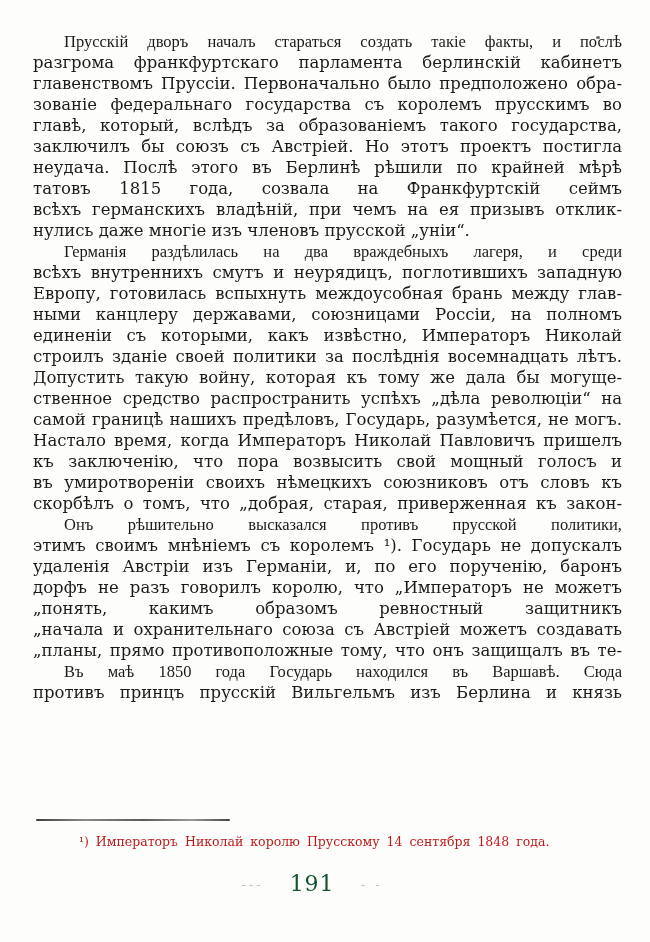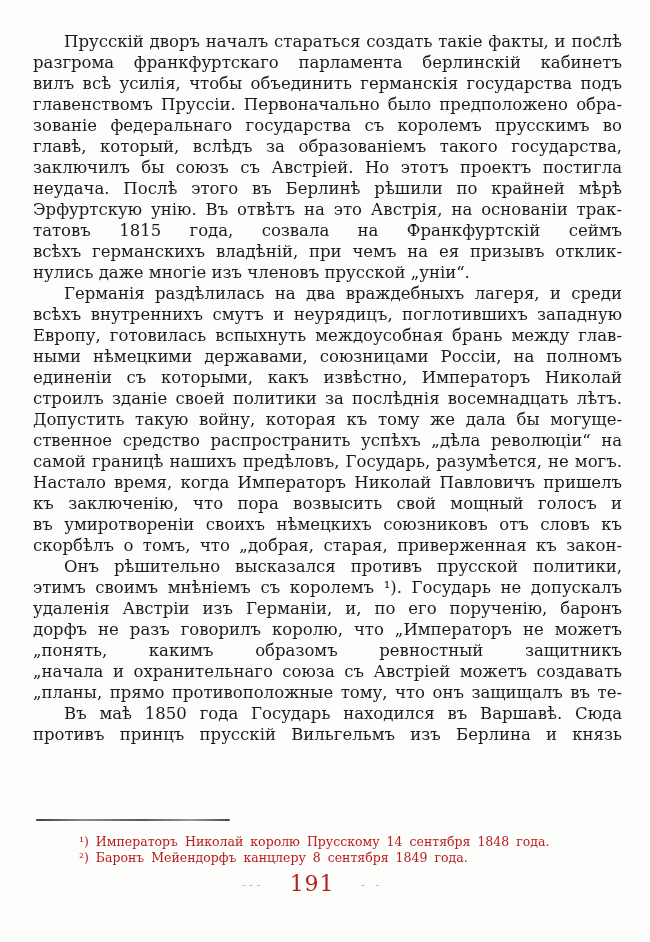--- a/index.html
+++ b/index.html
@@ -25,21 +25,21 @@
   }
   .line {
     font-size: 16.5px;
     line-height: 21px;
     height: 21px;
     overflow: hidden;
     text-align: justify;
     text-align-last: justify;
     white-space: normal;
   }
-  .line.first { text-indent: 31px; }
+  .line.first { text-indent: 31px; font-family: Liberation Serif, serif; }
   .line.lastleft { text-align-last: left; }
 
   
   .footnote-sep {
     position: absolute;
     left: 36px;
     top: 819px;
     width: 194px;
     height: 2px;
     border-radius: 1px;
@@ -70,21 +70,21 @@
     width: 650px;
     display: flex;
     justify-content: center;
     align-items: center;
     gap: 26px;
     transform: translateX(-13px);
   }
   .page-number {
     font-size: 22px;
     line-height: 26px;
-    color: #b91c1c;
+    color: #14532d;
     letter-spacing: 1px;
   }
   .dash-artifact {
     font-size: 13px;
     color: #8f8f8f;
     letter-spacing: 3px;
     opacity: 0.55;
   }
 
   
@@ -100,34 +100,32 @@
   }
 </style>
 </head>
 <body>
 
 <div class="page">
 
   <div class="text-block" id="text-block">
       <div class="line first">Прусскій дворъ началъ стараться создать такіе факты, и послѣ</div>
       <div class="line">разгрома франкфуртскаго парламента берлинскій кабинетъ напра-</div>
-      <div class="line">вилъ всѣ усилія, чтобы объединить германскія государства подъ</div>
       <div class="line">главенствомъ Пруссіи. Первоначально было предположено обра-</div>
       <div class="line">зованіе федеральнаго государства съ королемъ прусскимъ во</div>
       <div class="line">главѣ, который, вслѣдъ за образованіемъ такого государства,</div>
       <div class="line">заключилъ бы союзъ съ Австріей. Но этотъ проектъ постигла</div>
       <div class="line">неудача. Послѣ этого въ Берлинѣ рѣшили по крайней мѣрѣ</div>
-      <div class="line">Эрфуртскую унію. Въ отвѣтъ на это Австрія, на основаніи трак-</div>
       <div class="line">татовъ 1815 года, созвала на Франкфуртскій сеймъ представителей</div>
       <div class="line">всѣхъ германскихъ владѣній, при чемъ на ея призывъ отклик-</div>
       <div class="line lastleft">нулись даже многіе изъ членовъ прусской „уніи“.</div>
       <div class="line first">Германія раздѣлилась на два враждебныхъ лагеря, и среди</div>
       <div class="line">всѣхъ внутреннихъ смутъ и неурядицъ, поглотившихъ западную</div>
       <div class="line">Европу, готовилась вспыхнуть междоусобная брань между глав-</div>
-      <div class="line">ными нѣмецкими державами, союзницами Россіи, на полномъ</div>
+      <div class="line">ными канцлеру державами, союзницами Россіи, на полномъ</div>
       <div class="line">единеніи съ которыми, какъ извѣстно, Императоръ Николай</div>
       <div class="line">строилъ зданіе своей политики за послѣднія восемнадцать лѣтъ.</div>
       <div class="line">Допустить такую войну, которая къ тому же дала бы могуще-</div>
       <div class="line">ственное средство распространить успѣхъ „дѣла революціи“ на</div>
       <div class="line">самой границѣ нашихъ предѣловъ, Государь, разумѣется, не могъ.</div>
       <div class="line">Настало время, когда Императоръ Николай Павловичъ пришелъ</div>
       <div class="line">къ заключенію, что пора возвысить свой мощный голосъ и перейти</div>
       <div class="line">въ умиротвореніи своихъ нѣмецкихъ союзниковъ отъ словъ къ дѣлу.</div>
       <div class="line">скорбѣлъ о томъ, что „добрая, старая, приверженная къ закон-</div>
       <div class="line first">Онъ рѣшительно высказался противъ прусской политики,</div>
@@ -138,21 +136,20 @@
       <div class="line">„начала и охранительнаго союза съ Австріей можетъ создавать</div>
       <div class="line">„планы, прямо противоположные тому, что онъ защищалъ въ те-</div>
       <div class="line first">Въ маѣ 1850 года Государь находился въ Варшавѣ. Сюда</div>
       <div class="line">противъ принцъ прусскій Вильгельмъ изъ Берлина и князь</div>
     </div>
 
   <div class="footnote-sep"></div>
 
   <div class="footnotes" id="footnotes">
       <div class="footnote">¹) Императоръ Николай королю Прусскому 14 сентября 1848 года.</div>
-      <div class="footnote">²) Баронъ Мейендорфъ канцлеру 8 сентября 1849 года.</div>
     </div>
 
   <div class="page-number-row">
     <span class="dash-artifact">---</span>
     <span class="page-number">191</span>
     <span class="dash-artifact">- -</span>
   </div>
 
   <div class="scan-speck"></div>
 

